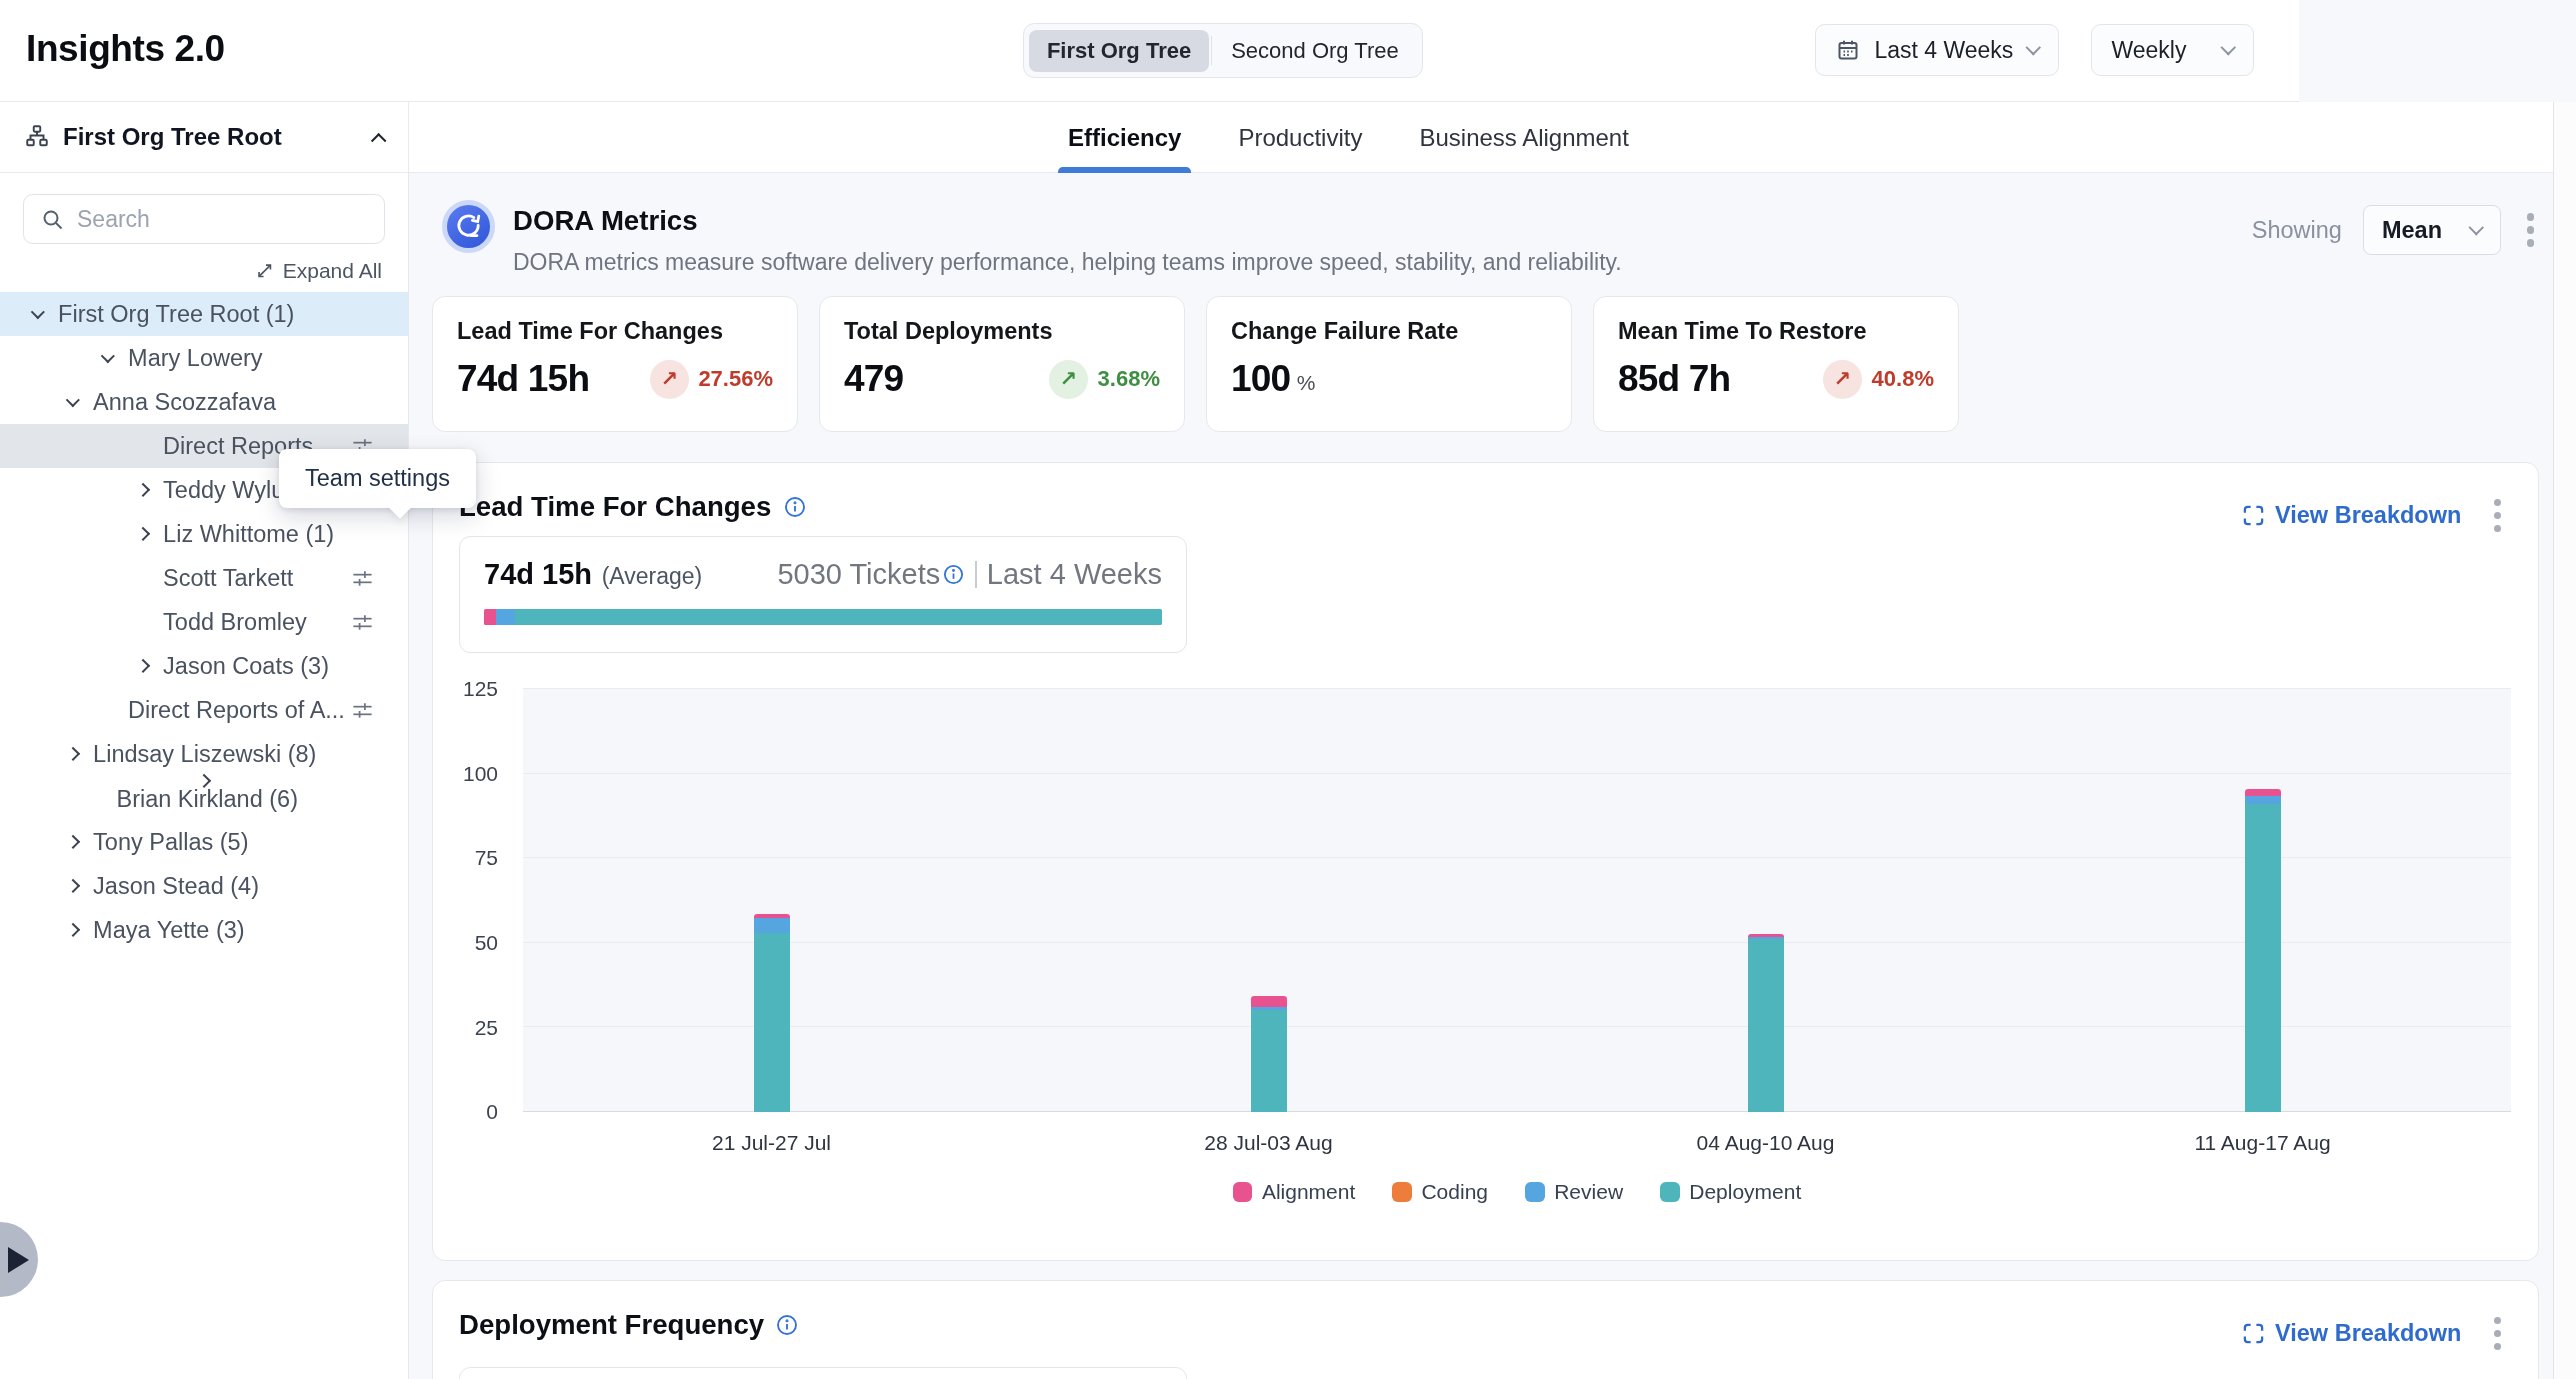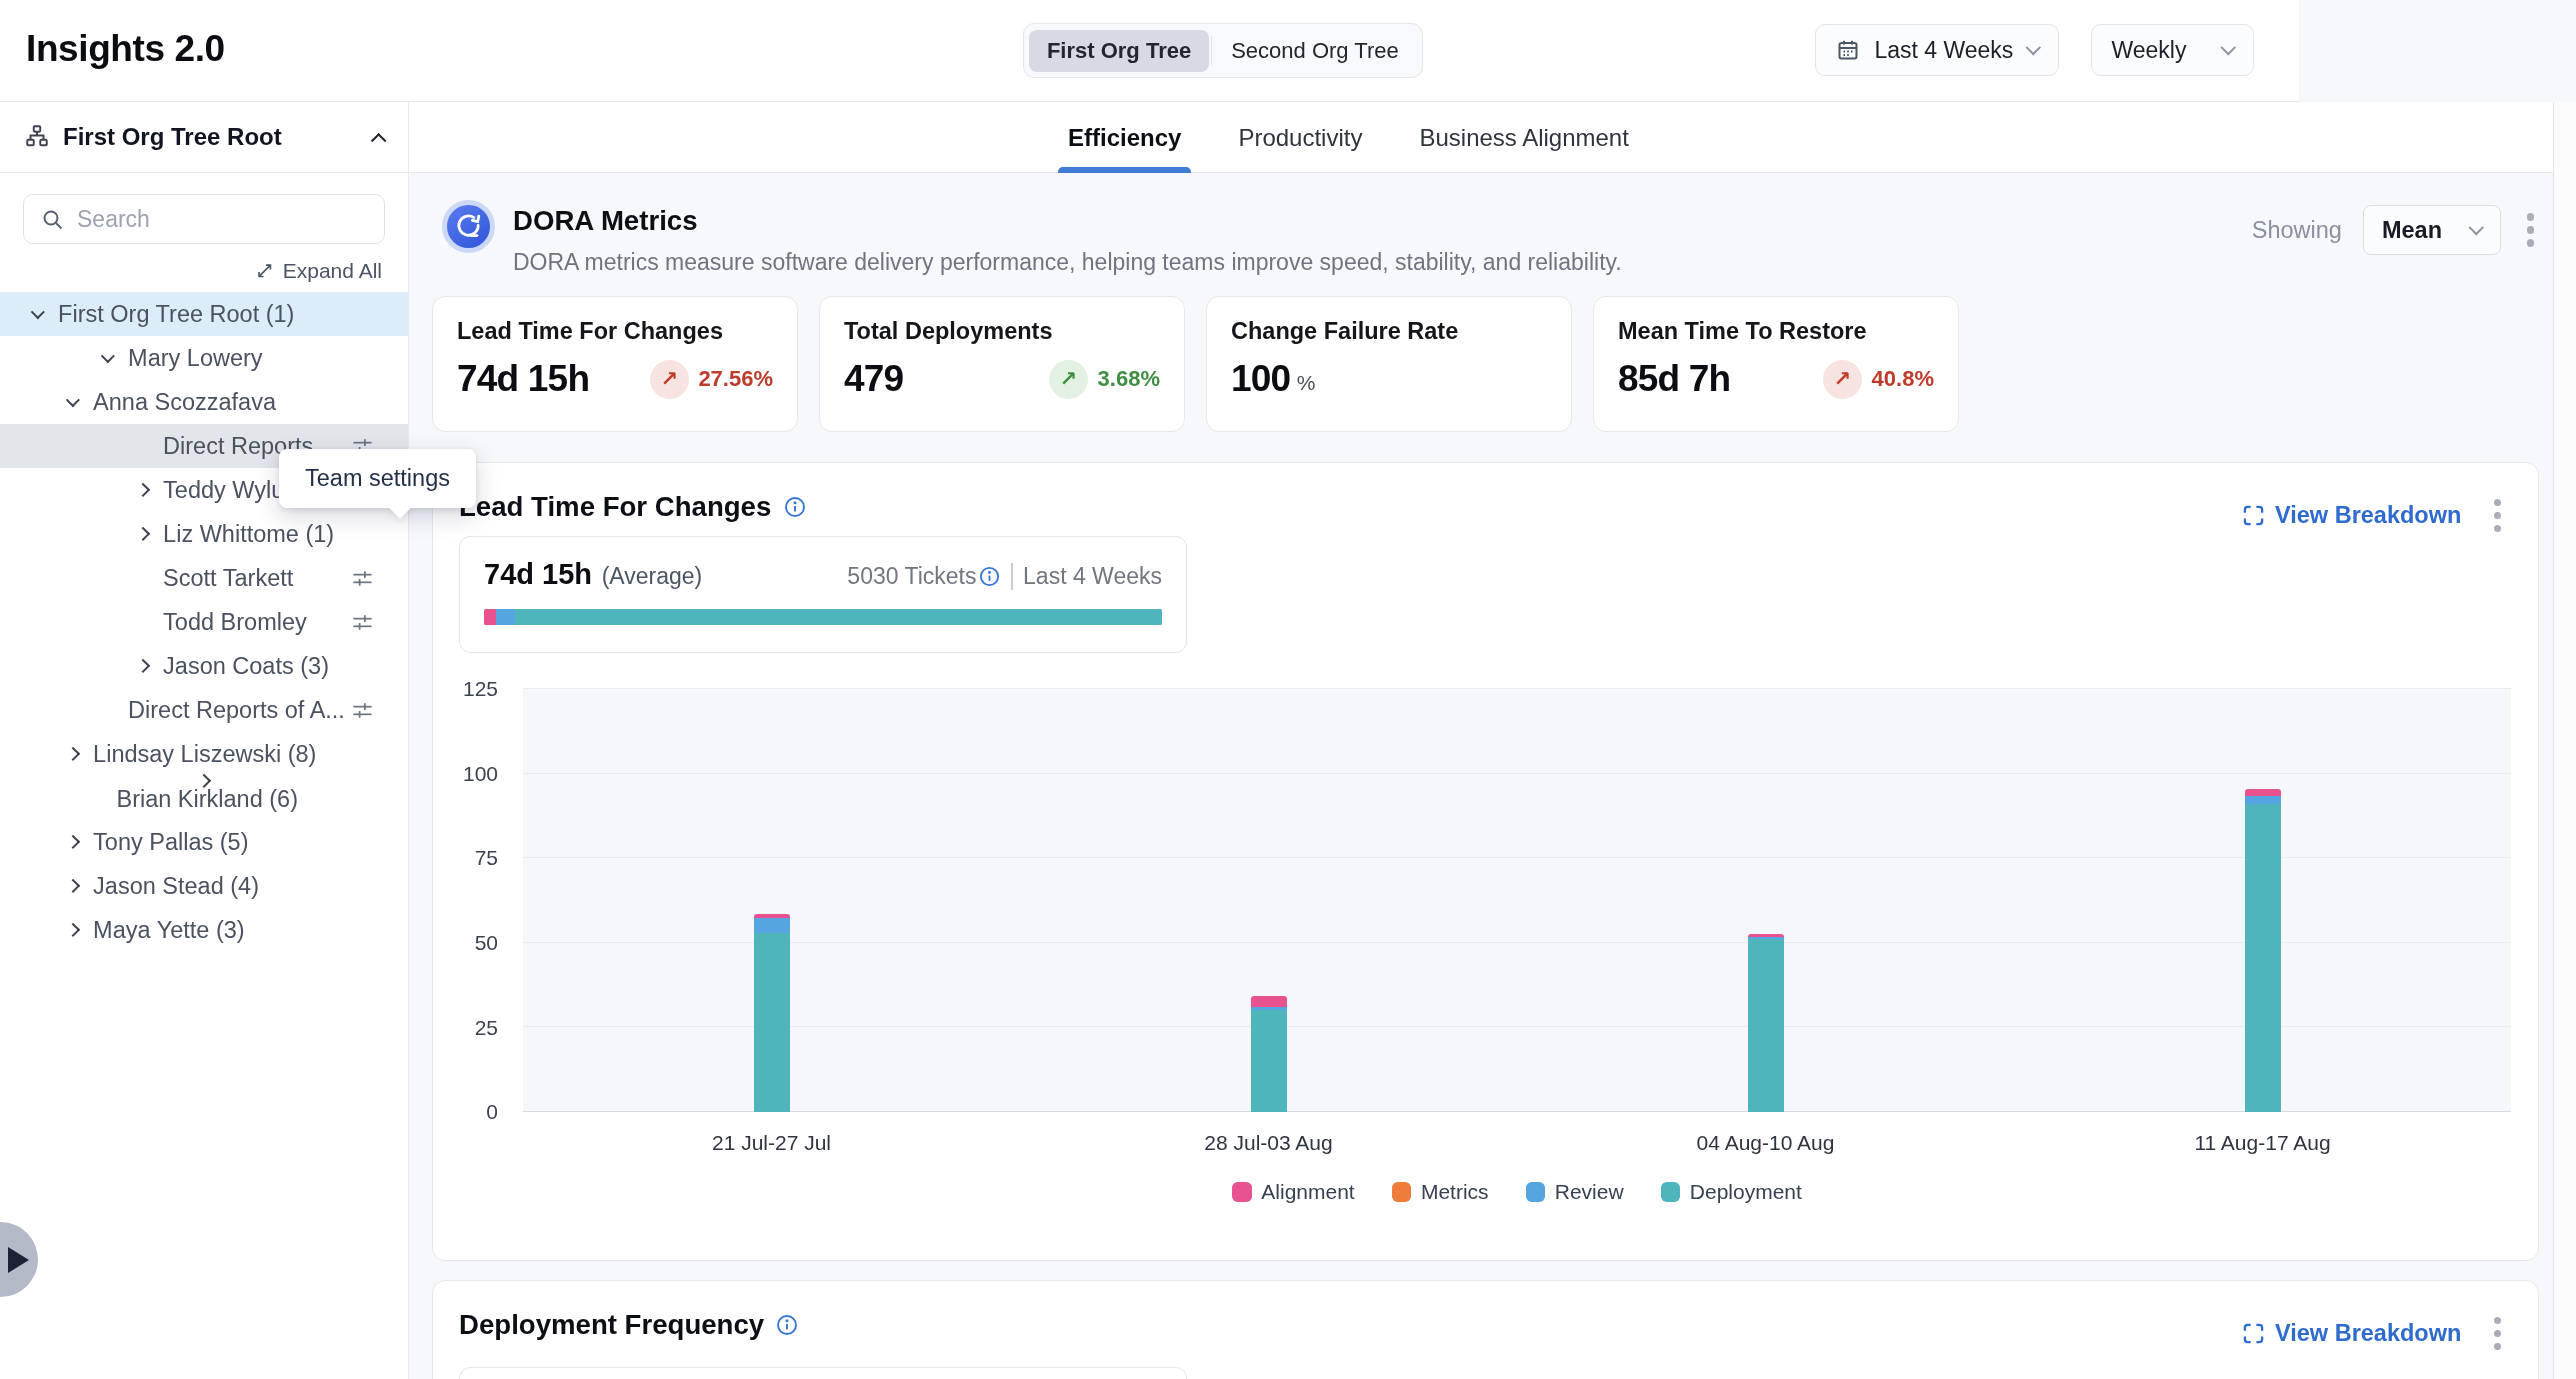--- a/index.html
+++ b/index.html
@@ -82,21 +82,21 @@
   .panel.lead { top:289px; height:799px; }
   .panel.deploy { top:1107px; height:324px; overflow:hidden; }
   .panel-title { position:absolute; left:26px; top:27.6px; display:flex; align-items:center; gap:11.3px; font-size:27.6px; font-weight:700; color:#0c0f15; }
   .panel-actions { position:absolute; right:32px; top:31px; display:flex; align-items:center; gap:27.6px; }
   .view-breakdown { display:flex; align-items:center; gap:9.7px; font-size:23.5px; font-weight:700; color:#2e6bcc; cursor:pointer; }
 
   .avg-box { position:absolute; left:26px; top:73px; width:728px; height:117px; border:0.8px solid #e2e5ea; border-radius:11.3px; padding:21px 24px; }
   .avg-row { display:flex; align-items:baseline; }
   .avg-val { font-size:29px; font-weight:700; color:#0b0d12; }
   .avg-lab { font-size:23px; color:#4b5563; margin-left:9.7px; }
-  .avg-right { margin-left:auto; display:flex; align-items:center; gap:2px; font-size:23px; color:#71767f; }
+  .avg-right { margin-left:auto; display:flex; align-items:center; gap:2px; font-size:29px; color:#71767f; }
   .vdiv { width:1.6px; height:27.6px; background:#c9ccd2; margin:0 8px; align-self:center; }
   .mini-bar { display:flex; height:16px; margin-top:18px; border-radius:1.6px; overflow:hidden; }
 
   
   .plot { position:absolute; left:90px; top:226px; width:1988px; height:423px; background:#f6f7fa; }
   .gline { position:absolute; left:0; right:0; height:0.8px; background:#e9ebef; }
   .gline.zero { background:#d8dbe1; }
   .ytick { position:absolute; right:1923px; transform:translateY(-50%); font-size:21px; color:#3c4250; text-align:right; width:57px; }
   .bar { position:absolute; bottom:0; width:36px; transform:translateX(-50%); display:flex; flex-direction:column-reverse; }
   .bar .seg { width:100%; }
@@ -460,21 +460,21 @@
           <div class="xlab" style="left: 62.5%;">04 Aug-10 Aug</div>
           <div class="xlab" style="left: 87.5%;">11 Aug-17 Aug</div>
         </div>
       <div class="legend" id="legend">
           <div class="leg-item">
             <span class="sw" style="background: rgb(232, 83, 143);"></span>
             <span>Alignment</span>
           </div>
           <div class="leg-item">
             <span class="sw" style="background: rgb(238, 125, 60);"></span>
-            <span>Metrics</span>
+            <span>Coding</span>
           </div>
           <div class="leg-item">
             <span class="sw" style="background: rgb(85, 166, 224);"></span>
             <span>Review</span>
           </div>
           <div class="leg-item">
             <span class="sw" style="background: rgb(79, 181, 189);"></span>
             <span>Deployment</span>
           </div>
         </div>

